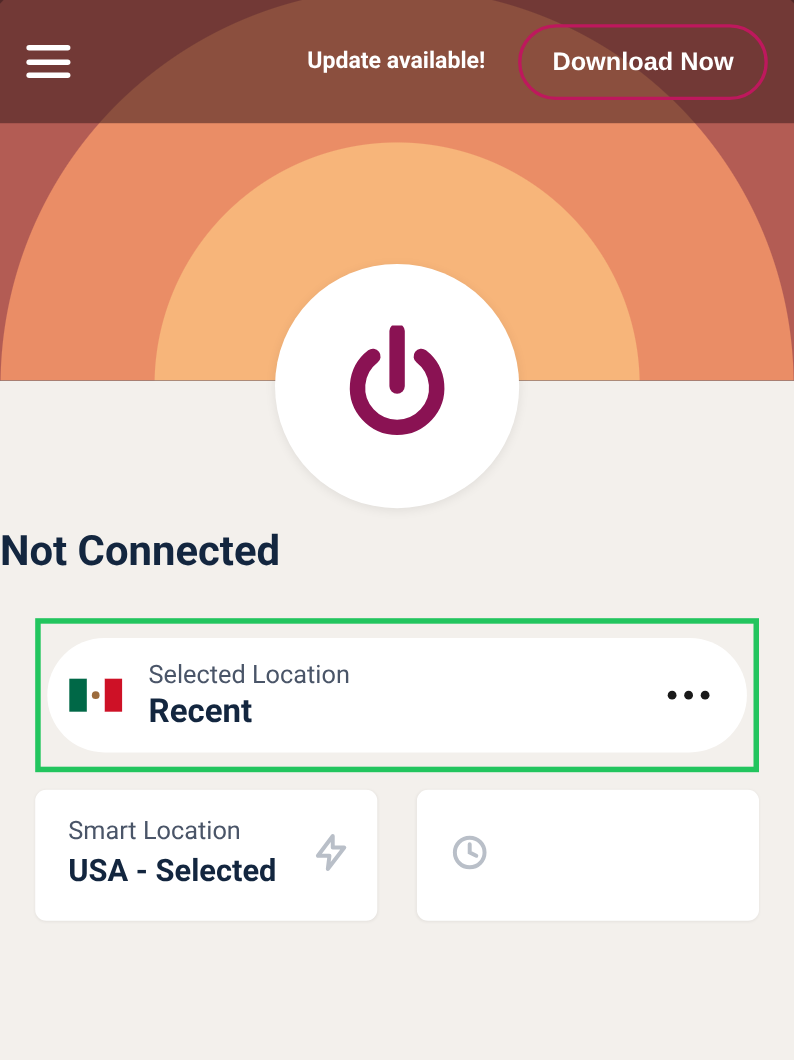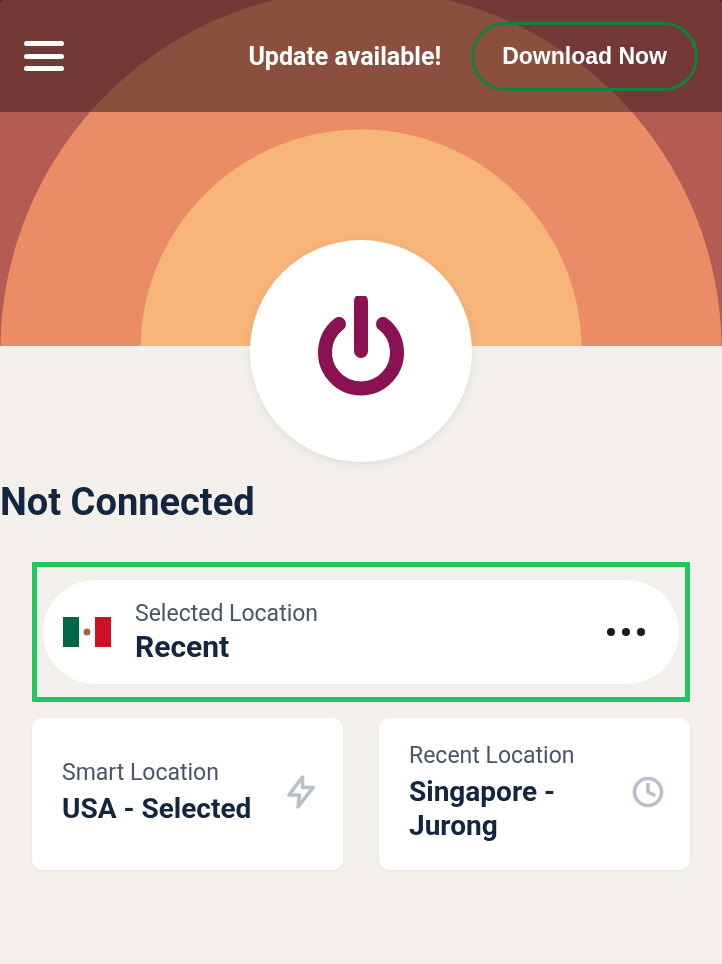--- a/index.html
+++ b/index.html
@@ -35,26 +35,26 @@
   .menu-icon {
     width: 40px; height: 30px;
     display: flex; flex-direction: column; justify-content: space-between;
     cursor: pointer;
   }
   .menu-icon span { display: block; height: 5px; background: #fff; border-radius: 3px; }
   .update-text {
     flex: 1;
     text-align: right;
     color: #fff;
-    font-size: 25px;
+    font-size: 21px;
     font-weight: 700;
     padding-right: 10px;
   }
   .download-btn {
-    border: 3px solid #15803d;
+    border: 3px solid #be185d;
     color: #fff;
     background: transparent;
     font-size: 23px;
     font-weight: 700;
     padding: 18px 28px;
     border-radius: 999px;
     cursor: pointer;
   }
 
   
@@ -197,24 +197,20 @@
         <div class="card-label">Smart Location</div>
         <div class="card-value">USA - Selected</div>
       </div>
       <div class="card-icon">
         <svg viewBox="0 0 24 24" fill="none" stroke="currentColor" stroke-width="2.4" stroke-linejoin="round" stroke-linecap="round">
           <path d="M13 2 L4 14 L11 14 L10 22 L20 9 L13 9 Z"></path>
         </svg>
       </div>
     </div>
     <div class="card">
-      <div class="card-text">
-        <div class="card-label">Recent Location</div>
-        <div class="card-value">Singapore - Jurong</div>
-      </div>
       <div class="card-icon">
         <svg viewBox="0 0 24 24" fill="none" stroke="currentColor" stroke-width="2.4" stroke-linecap="round">
           <circle cx="12" cy="12" r="9"></circle>
           <path d="M12 7 L12 12 L16 14"></path>
         </svg>
       </div>
     </div>
   </div>
 </div>
 

